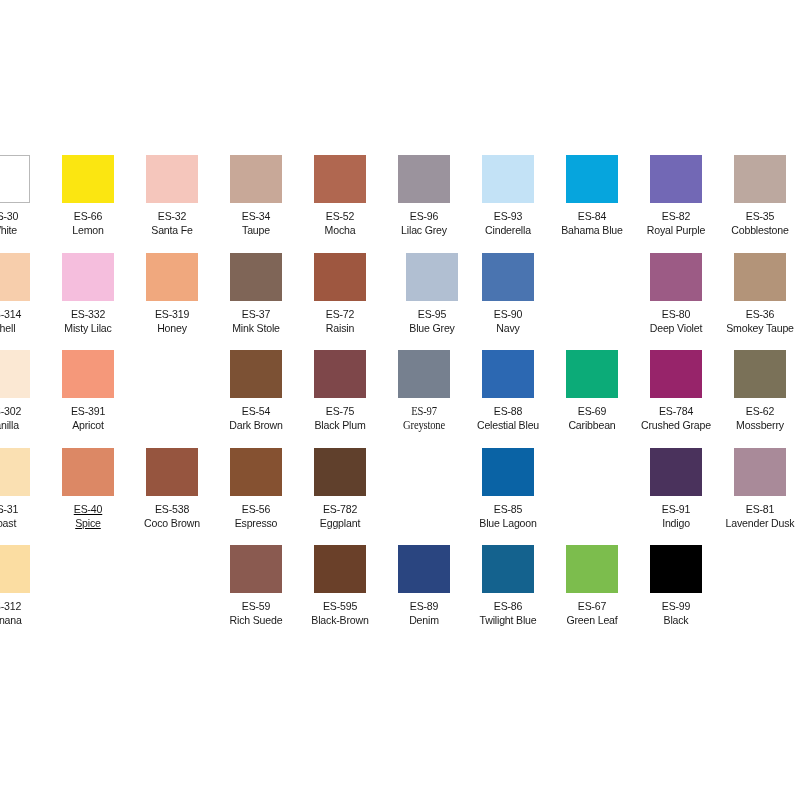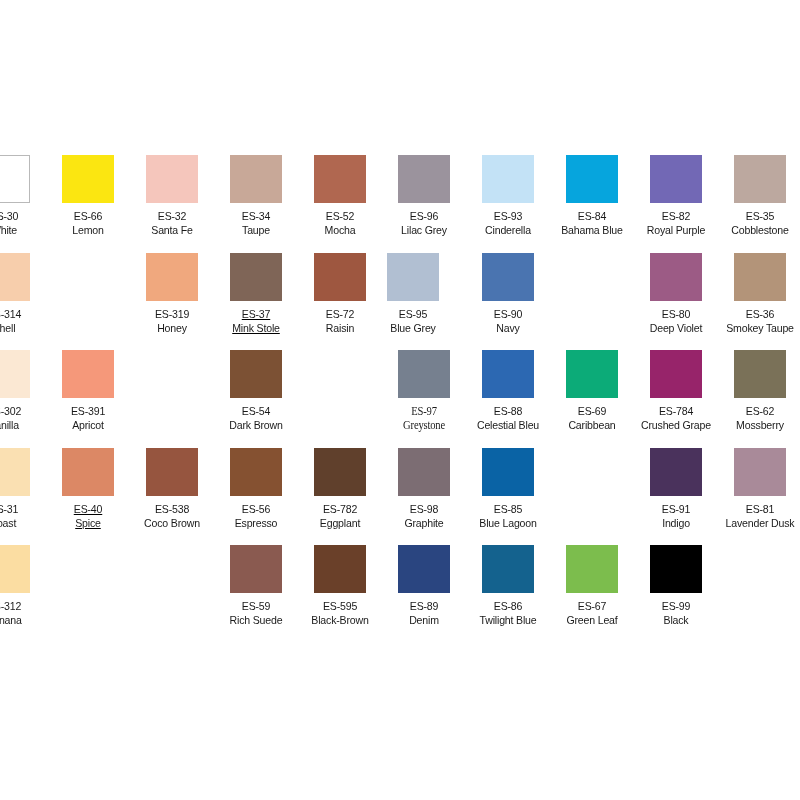--- a/index.html
+++ b/index.html
@@ -153,42 +153,49 @@
         </div>
       </div>
       <div class="row" style="height: 97.5px;">
         <div class="cell" style="left: 0px;">
           <div class="swatch" style="background: rgb(247, 206, 172); width: 52px; height: 48px;"></div>
           <div class="labels">
             <span class="code">ES-314</span>
             <span class="name">Shell</span>
           </div>
         </div>
+        <div class="cell" style="left: 84px;">
+          <div class="swatch" style="background: rgb(245, 190, 221); width: 52px; height: 48px;"></div>
+          <div class="labels">
+            <span class="code">ES-332</span>
+            <span class="name">Misty Lilac</span>
+          </div>
+        </div>
         <div class="cell" style="left: 168px;">
           <div class="swatch" style="background: rgb(240, 168, 126); width: 52px; height: 48px;"></div>
           <div class="labels">
             <span class="code">ES-319</span>
             <span class="name">Honey</span>
           </div>
         </div>
-        <div class="cell" style="left: 252px; text-decoration: underline;">
+        <div class="cell" style="left: 252px;">
           <div class="swatch" style="background: rgb(127, 101, 87); width: 52px; height: 48px;"></div>
           <div class="labels">
             <span class="code">ES-37</span>
             <span class="name">Mink Stole</span>
           </div>
         </div>
         <div class="cell" style="left: 336px;">
           <div class="swatch" style="background: rgb(158, 87, 64); width: 52px; height: 48px;"></div>
           <div class="labels">
             <span class="code">ES-72</span>
             <span class="name">Raisin</span>
           </div>
         </div>
-        <div class="cell" style="left: 409px;">
+        <div class="cell" style="left: 428px;">
           <div class="swatch" style="background: rgb(177, 191, 210); width: 52px; height: 48px;"></div>
           <div class="labels">
             <span class="code">ES-95</span>
             <span class="name">Blue Grey</span>
           </div>
         </div>
         <div class="cell" style="left: 504px;">
           <div class="swatch" style="background: rgb(74, 116, 176); width: 52px; height: 48px;"></div>
           <div class="labels">
             <span class="code">ES-90</span>
@@ -225,20 +232,27 @@
             <span class="name">Apricot</span>
           </div>
         </div>
         <div class="cell" style="left: 252px;">
           <div class="swatch" style="background: rgb(124, 81, 52); width: 52px; height: 48px;"></div>
           <div class="labels">
             <span class="code">ES-54</span>
             <span class="name">Dark Brown</span>
           </div>
         </div>
+        <div class="cell" style="left: 336px;">
+          <div class="swatch" style="background: rgb(126, 71, 74); width: 52px; height: 48px;"></div>
+          <div class="labels">
+            <span class="code">ES-75</span>
+            <span class="name">Black Plum</span>
+          </div>
+        </div>
         <div class="cell" style="left: 420px; font-family: Liberation Serif, serif;">
           <div class="swatch" style="background: rgb(118, 128, 143); width: 52px; height: 48px;"></div>
           <div class="labels">
             <span class="code">ES-97</span>
             <span class="name">Greystone</span>
           </div>
         </div>
         <div class="cell" style="left: 504px;">
           <div class="swatch" style="background: rgb(44, 104, 178); width: 52px; height: 48px;"></div>
           <div class="labels">
@@ -297,27 +311,20 @@
             <span class="name">Espresso</span>
           </div>
         </div>
         <div class="cell" style="left: 336px;">
           <div class="swatch" style="background: rgb(96, 64, 44); width: 52px; height: 48px;"></div>
           <div class="labels">
             <span class="code">ES-782</span>
             <span class="name">Eggplant</span>
           </div>
         </div>
-        <div class="cell" style="left: 420px;">
-          <div class="swatch" style="background: rgb(124, 109, 115); width: 52px; height: 48px;"></div>
-          <div class="labels">
-            <span class="code">ES-98</span>
-            <span class="name">Graphite</span>
-          </div>
-        </div>
         <div class="cell" style="left: 504px;">
           <div class="swatch" style="background: rgb(10, 99, 165); width: 52px; height: 48px;"></div>
           <div class="labels">
             <span class="code">ES-85</span>
             <span class="name">Blue Lagoon</span>
           </div>
         </div>
         <div class="cell" style="left: 672px;">
           <div class="swatch" style="background: rgb(74, 50, 92); width: 52px; height: 48px;"></div>
           <div class="labels">

